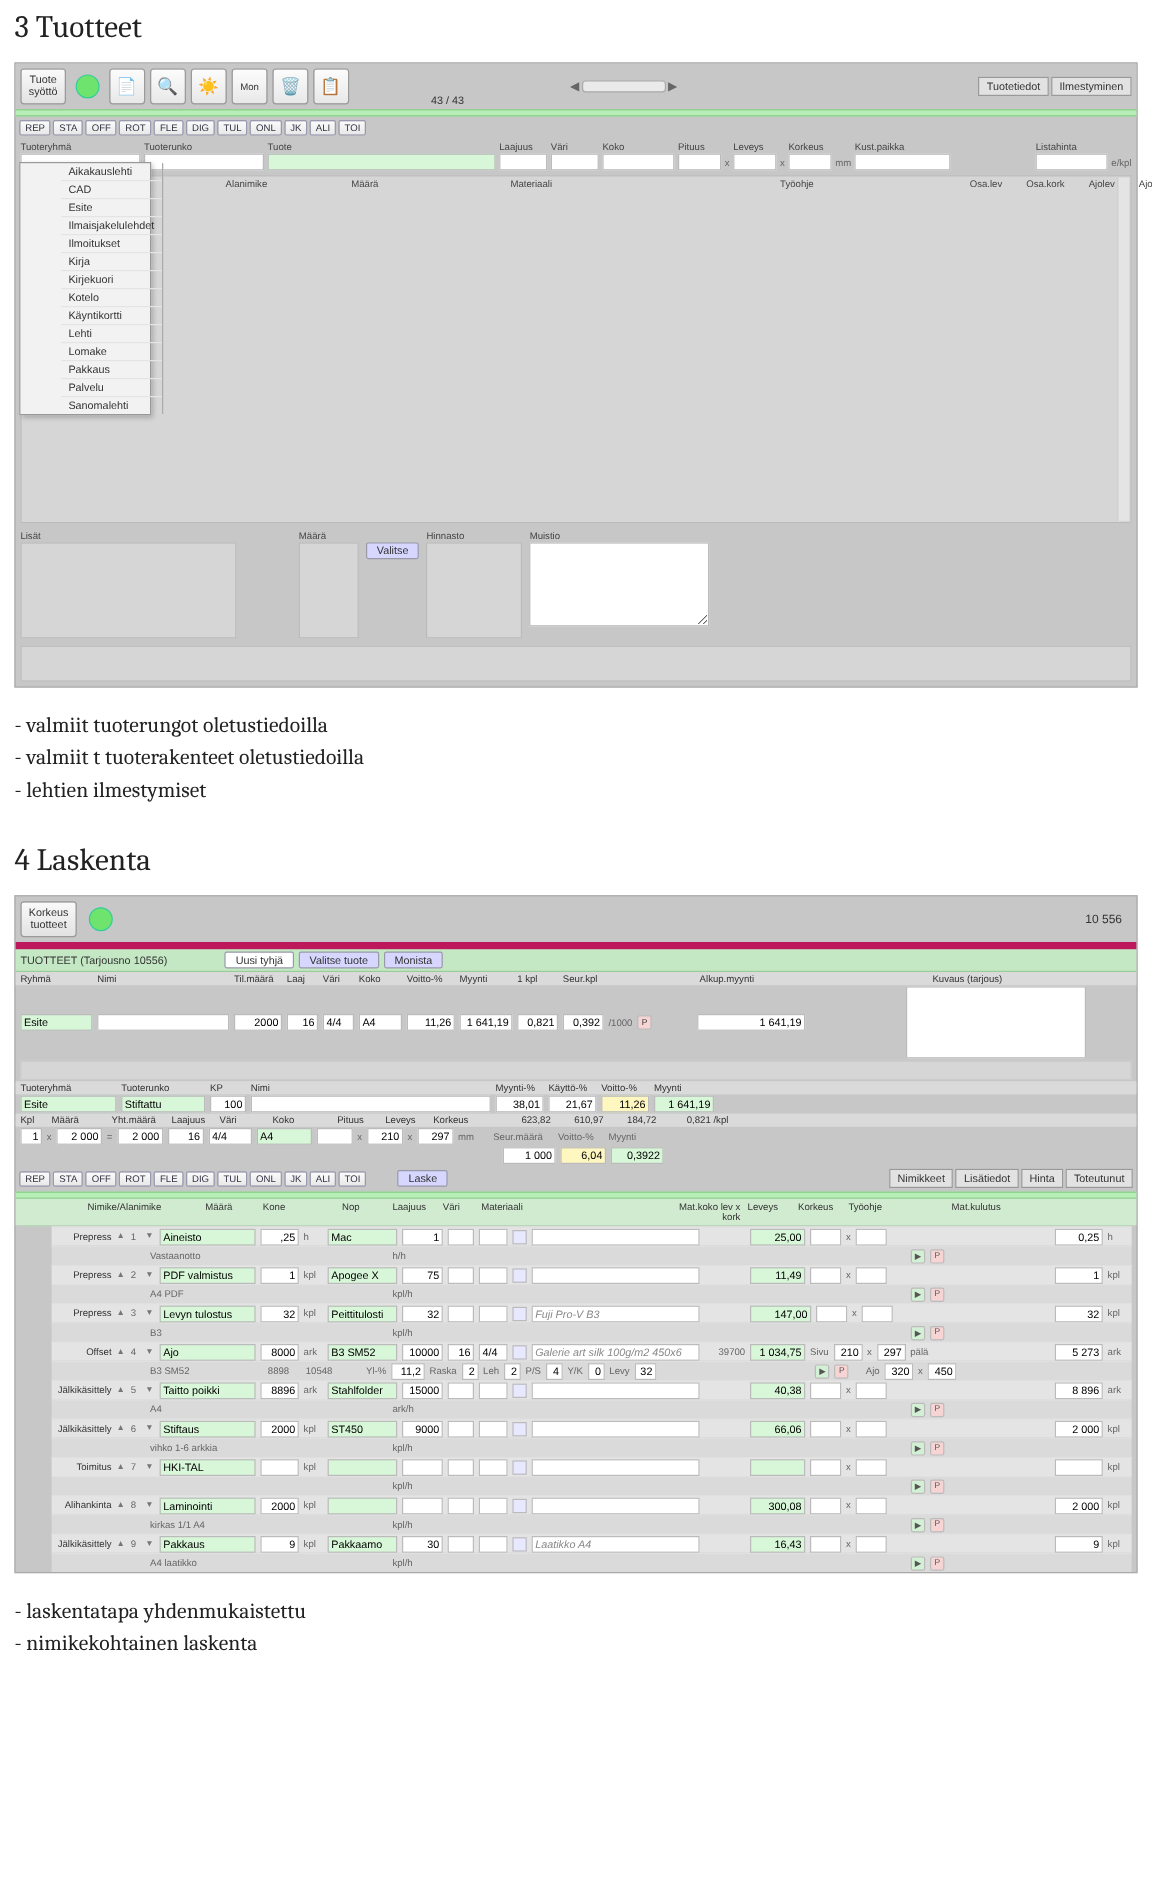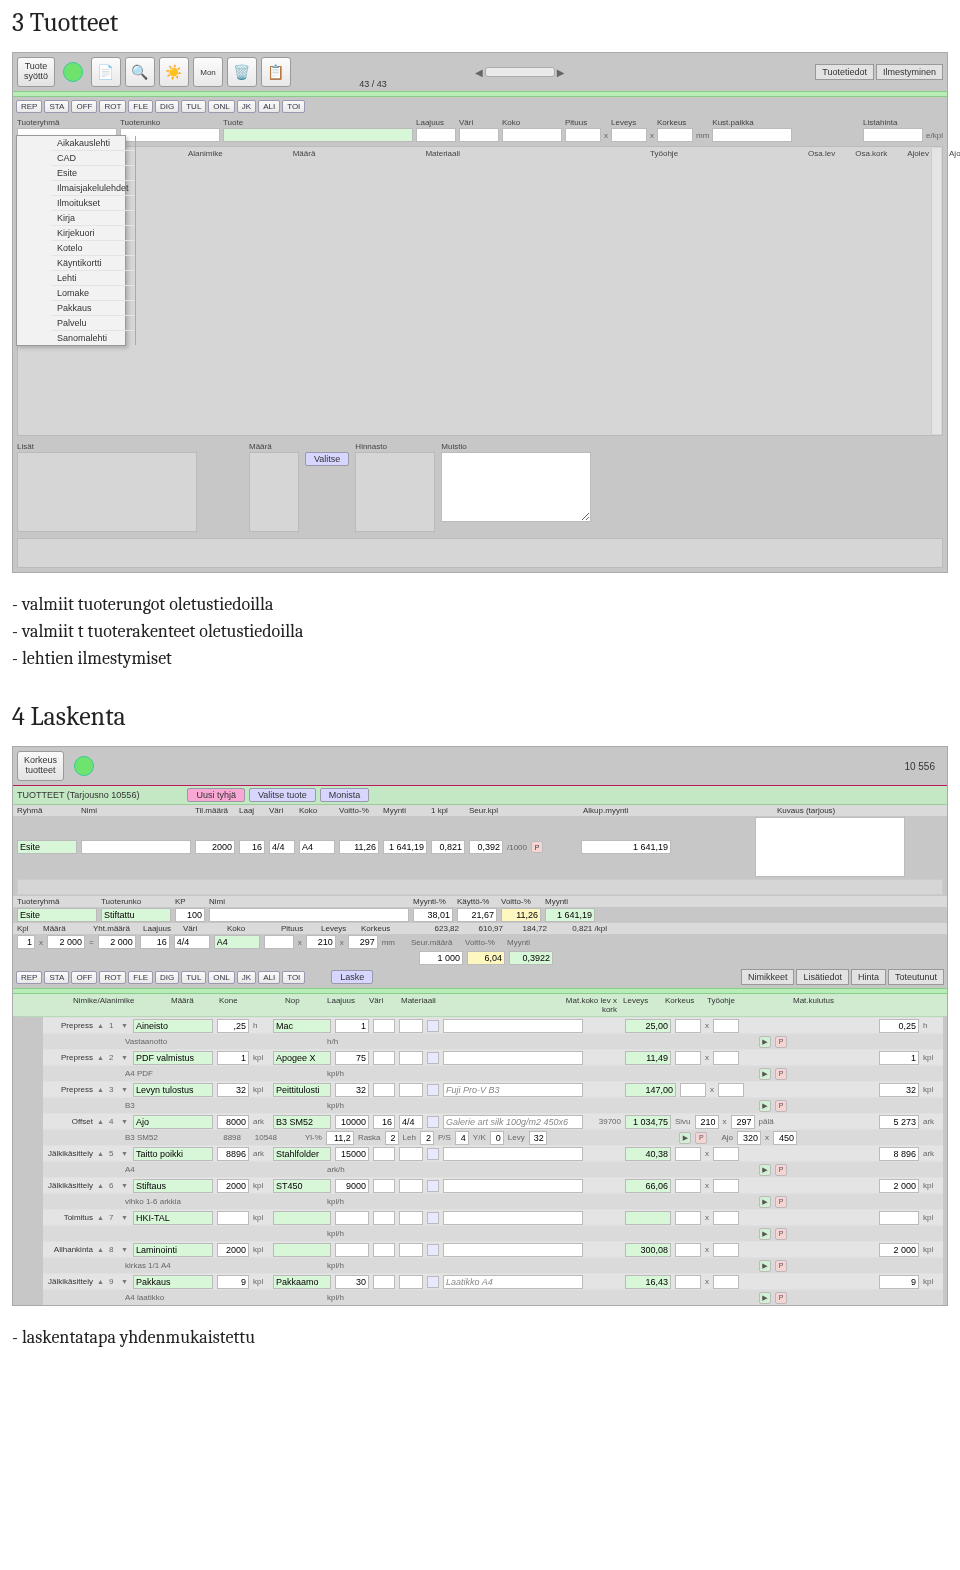--- a/index.html
+++ b/index.html
@@ -298,24 +298,24 @@
 
 <div class="app-window">
 
   <div class="topline">
     <div class="big-btn" style="white-space:pre;line-height:1.1;">Korkeus
 tuotteet</div>
     <span class="status-dot"></span>
     <span class="rightnum">10 556</span>
   </div>
 
-  <div style="display:flex;align-items:center;gap:4px;padding:2px 4px;background:#c4e8c4;border-top:1px solid #be185d;border-bottom:1px solid #9c9;">
+  <div style="display:flex;align-items:center;gap:4px;padding:2px 4px;background:#c4e8c4;border-top:6px solid #be185d;border-bottom:1px solid #9c9;">
     <span style="font-size:9px;">TUOTTEET (Tarjousno 10556)</span>
     <span style="margin-left:40px;"></span>
-    <button class="small-btn" style="background:#f9a8d4;border-color:#99a;">Uusi tyhjä</button>
+    <button class="small-btn" style="background:#ffffff;border-color:#99a;">Uusi tyhjä</button>
     <button class="small-btn" style="background:#d6d6ff;border-color:#99a;">Valitse tuote</button>
     <button class="small-btn" style="background:#d6d6ff;border-color:#99a;">Monista</button>
   </div>
 
   <div class="data-row" style="background:#dadada; font-size:8px;">
     <span style="width:60px;">Ryhmä</span>
     <span style="width:110px;">Nimi</span>
     <span style="width:40px;">Til.määrä</span>
     <span style="width:26px;">Laaj</span>
     <span style="width:26px;">Väri</span>
@@ -801,15 +801,16 @@
           <span class="tiny-sq">P</span>
           <span style="width:6px;"></span>
           <span style="width:140px;"></span>
         </div>
       </div>
 
 </div>
 
 <div class="notes">
   <div>- laskentatapa yhdenmukaistettu</div>
+  <div>- nimikekohtainen laskenta</div>
 </div>
 
 </div>
 
 </body></html>

